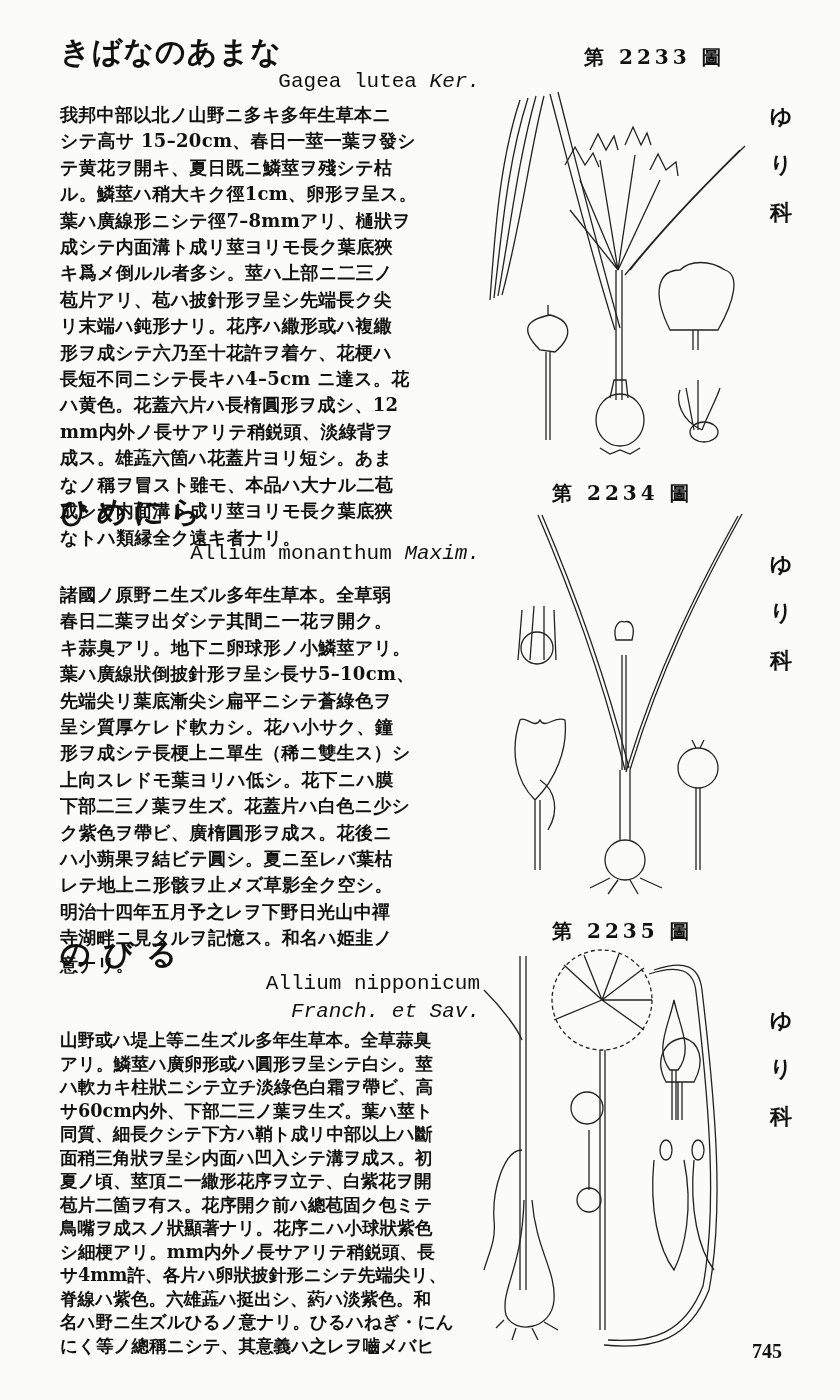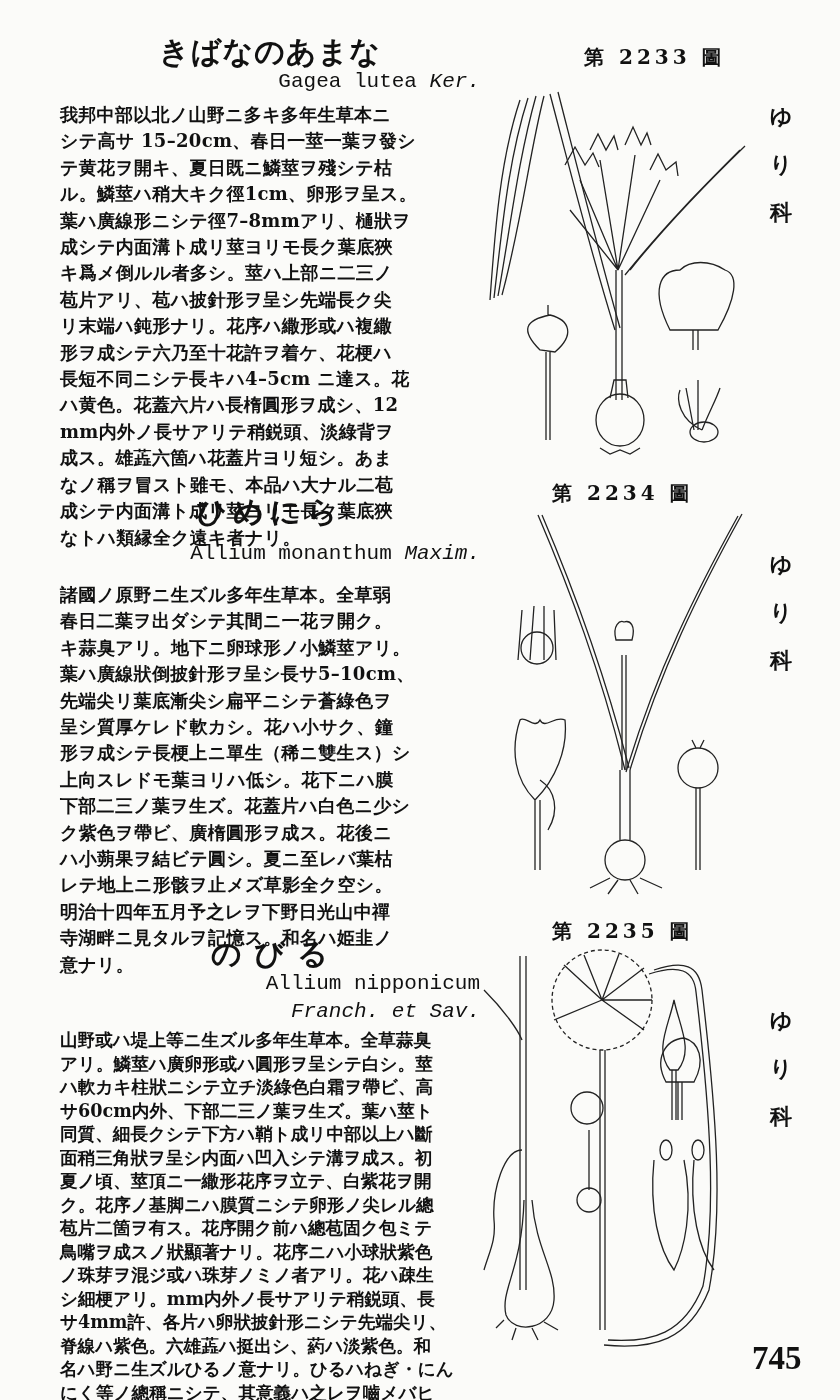--- a/index.html
+++ b/index.html
@@ -1,30 +1,30 @@
 <!DOCTYPE html>
 <html><head>
   <meta charset="utf-8">
   <style>
     html, body { margin: 0; padding: 0; }
     body {
       width: 840px; height: 1400px; background: #fbfbf9; position: relative; overflow: hidden;
       color: #111; font-family: "DejaVu Serif", serif;
     }
     .entry { position: absolute; left: 60px; width: 420px; }
-    .jp-title { text-align: center; font-weight: bold; font-size: 30px; line-height: 32px; letter-spacing: 1px; }
+    .jp-title { font-weight: bold; font-size: 30px; line-height: 32px; letter-spacing: 1px; }
     .latin { text-align: right; font-family: Liberation Mono, monospace; font-size: 21px; line-height: 28px; }
     .latin i { font-style: italic; }
     .body-text { font-family: "DejaVu Serif", serif; font-weight: bold; font-size: 18px; line-height: 26.4px; letter-spacing: 0.3px; white-space: nowrap; }
     .body-text.small { font-size: 17.6px; line-height: 23.5px; letter-spacing: 0px; }
     .line { display: block; height: auto; }
     .fig-label { position: absolute; font-family: "DejaVu Serif", serif; font-weight: bold; font-size: 20px; letter-spacing: 4px; }
     .family { position: absolute; left: 766px; width: 30px; text-align: center; font-family: "DejaVu Serif", serif; font-weight: bold; font-size: 22px; line-height: 48px; }
     .illus { position: absolute; }
-    .page-num { position: absolute; left: 752px; top: 1340px; font-family: "Liberation Serif", serif; font-weight: bold; font-size: 33px; }
+    .page-num { position: absolute; left: 752px; top: 1340px; font-family: "Liberation Serif", serif; font-weight: bold; font-size: 20px; }
     svg { overflow: visible; }
     svg path, svg ellipse, svg line, svg circle { fill: none; stroke: #222; stroke-width: 1.3; }
   </style>
 </head>
 <body>
 
 <div class="entry" style="top:36px;">
   <div class="jp-title">きばなのあまな</div>
   <div class="latin">
     <span>Gagea lutea</span>
@@ -85,24 +85,22 @@
     <i>Franch. et Sav.</i>
   </div>
   <div class="body-text small" style="margin-top:2px;">
     <span class="line">山野或ハ堤上等ニ生ズル多年生草本。全草蒜臭</span>
     <span class="line">アリ。鱗莖ハ廣卵形或ハ圓形ヲ呈シテ白シ。莖</span>
     <span class="line">ハ軟カキ柱狀ニシテ立チ淡綠色白霜ヲ帶ビ、高</span>
     <span class="line">サ60cm内外、下部二三ノ葉ヲ生ズ。葉ハ莖ト</span>
     <span class="line">同質、細長クシテ下方ハ鞘ト成リ中部以上ハ斷</span>
     <span class="line">面稍三角狀ヲ呈シ内面ハ凹入シテ溝ヲ成ス。初</span>
     <span class="line">夏ノ頃、莖頂ニ一繖形花序ヲ立テ、白紫花ヲ開</span>
-    <span class="line">ク。花序ノ基脚ニハ膜質ニシテ卵形ノ尖レル總</span>
     <span class="line">苞片二箇ヲ有ス。花序開ク前ハ總苞固ク包ミテ</span>
     <span class="line">鳥嘴ヲ成スノ狀顯著ナリ。花序ニハ小球狀紫色</span>
-    <span class="line">ノ珠芽ヲ混ジ或ハ珠芽ノミノ者アリ。花ハ疎生</span>
     <span class="line">シ細梗アリ。mm内外ノ長サアリテ稍鋭頭、長</span>
     <span class="line">サ4mm許、各片ハ卵狀披針形ニシテ先端尖リ、</span>
     <span class="line">脊線ハ紫色。六雄蕋ハ挺出シ、葯ハ淡紫色。和</span>
     <span class="line">名ハ野ニ生ズルひるノ意ナリ。ひるハねぎ・にん</span>
     <span class="line">にく等ノ總稱ニシテ、其意義ハ之レヲ嚙メバヒ</span>
 
   </div>
 </div>
 
 <div class="fig-label" style="left:552px; top:44px;margin-left:32px;">第 2233 圖</div>

